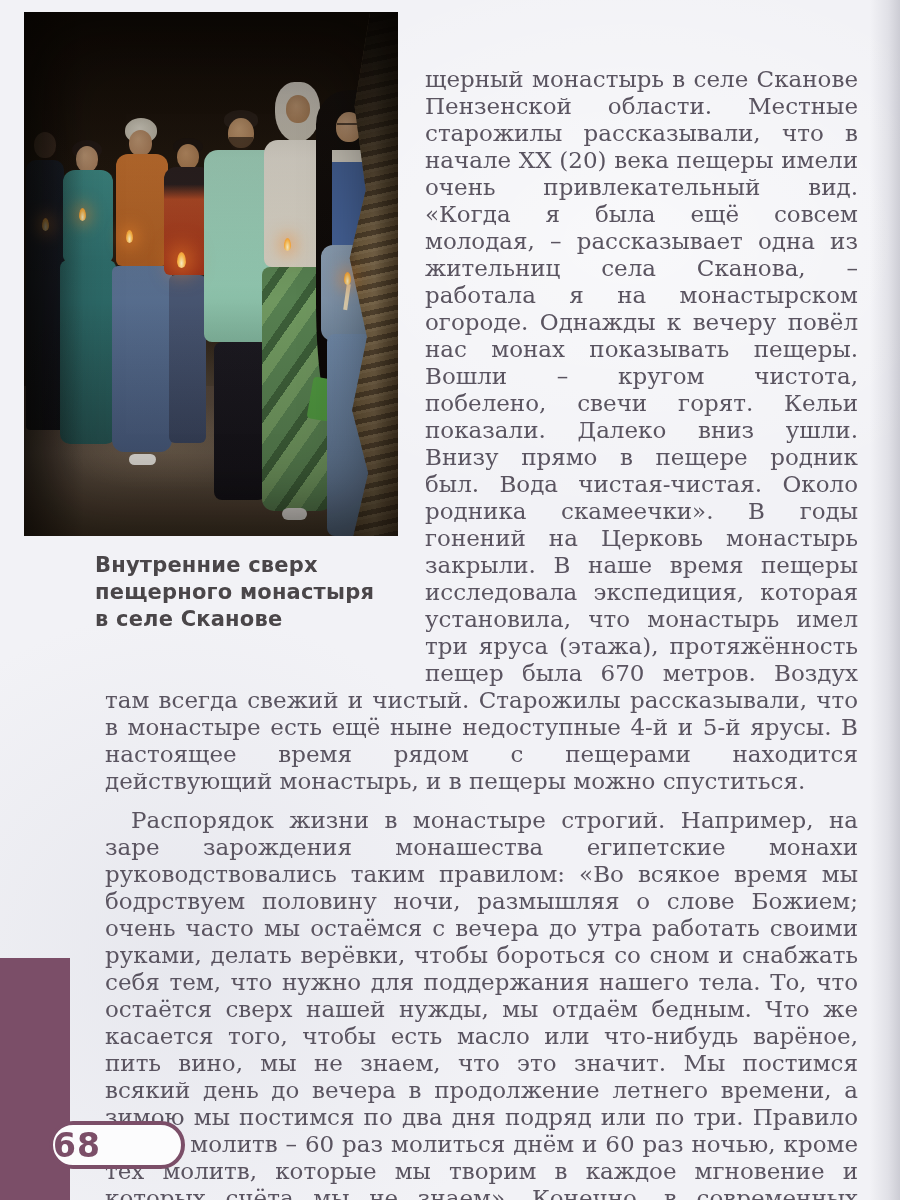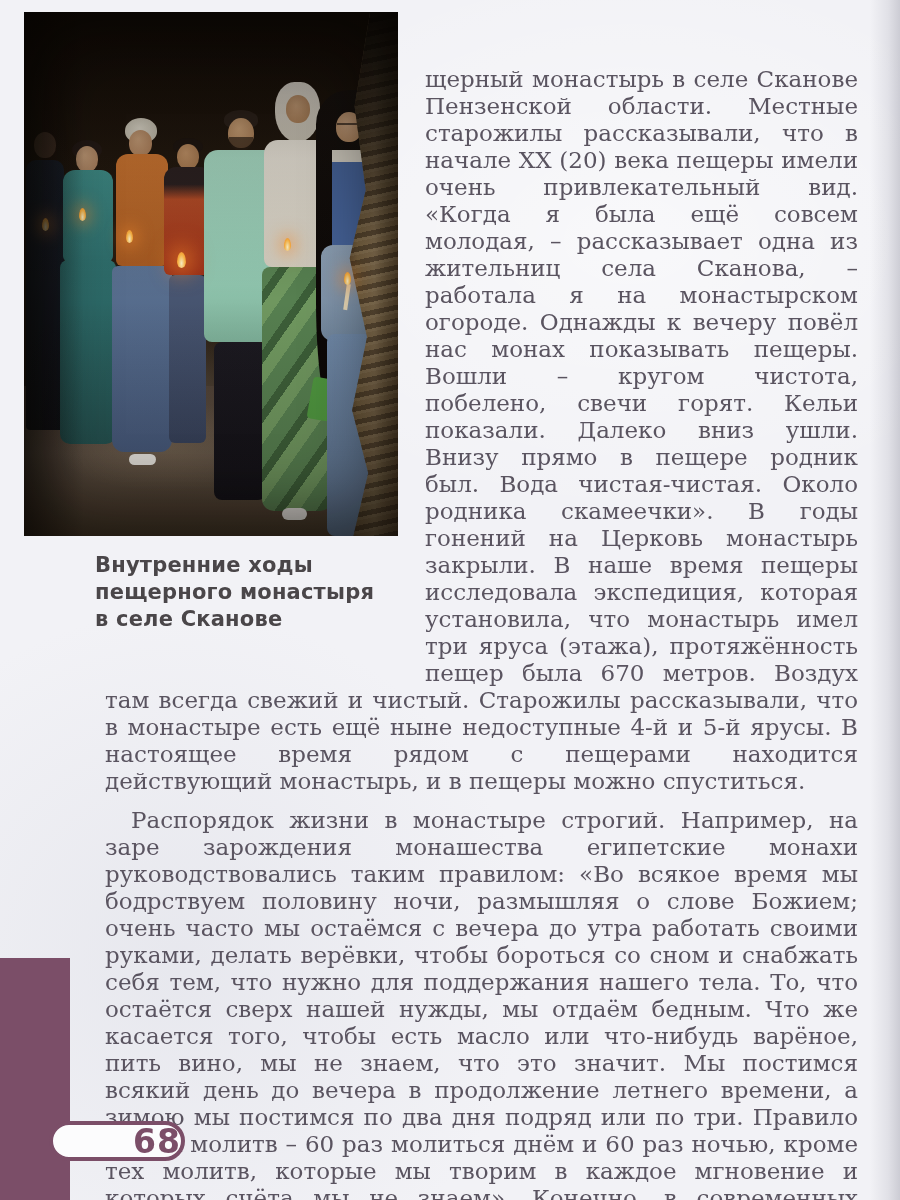--- a/index.html
+++ b/index.html
@@ -127,23 +127,23 @@
   p.body{
     margin:12px;color:var(--text);font-size:23px;line-height:27px;
     text-align:justify;hyphens:auto;-webkit-hyphens:auto;
   }
   p.lead{padding-top:54px;}
   p.indented{text-indent:26px;}
 
   
   .side-bar{position:absolute;left:0;top:958px;width:70px;height:242px;background:var(--accent);z-index:2;}
   .page-badge{
-    position:absolute;left:49px;top:1121px;width:136px;height:40px;z-index:3;
+    position:absolute;left:49px;top:1121px;width:136px;height:48px;z-index:3;
     background:#fcfcfd;border:4px solid var(--accent);border-radius:26px;
-    box-sizing:border-box;display:flex;align-items:center;justify-content:flex-end;
+    box-sizing:border-box;display:flex;align-items:center;justify-content:flex-start;
     font-family:"DejaVu Sans","Liberation Sans",sans-serif;font-weight:bold;
     font-size:33px;color:var(--accent);letter-spacing:1px;
   }
 </style>
 </head>
 <body>
 
 <div class="page">
   <div class="content">
 
@@ -203,21 +203,21 @@
         <div class="flame f0"></div>
         <div class="flame f1"></div>
         <div class="flame f2"></div>
         <div class="flame f3"></div>
         <div class="flame f4"></div>
         <div class="flame f5"></div>
 
         <div class="ph-wall"></div>
         <div class="ph-dim"></div>
       </div>
-      <figcaption>Внутренние ходы
+      <figcaption>Внутренние сверх
 пещерного монастыря
 в селе Сканове</figcaption>
     </figure>
 
     <p class="body lead" lang="ru">щерный монастырь в селе Сканове Пензенской области. Местные старожилы рассказывали, что в начале XX (20) века пещеры имели очень привлекательный вид. «Когда я была ещё совсем молодая, – рассказывает одна из жительниц села Сканова, – работала я на монастырском огороде. Однажды к вечеру повёл нас монах показывать пещеры. Вошли – кругом чистота, побелено, свечи горят. Кельи показали. Далеко вниз ушли. Внизу прямо в пещере родник был. Вода чистая-чистая. Около родника скамеечки». В годы гонений на Церковь монастырь закрыли. В наше время пещеры исследовала экспедиция, которая установила, что монастырь имел три яруса (этажа), протяжённость пещер была 670 метров. Воздух там всегда свежий и чистый. Старожилы рассказывали, что в монастыре есть ещё ныне недоступные 4-й и 5-й ярусы. В настоящее время рядом с пещерами находится действующий монастырь, и в пещеры можно спуститься.</p>
     <p class="body indented" lang="ru">Распорядок жизни в монастыре строгий. Например, на заре зарождения монашества египетские монахи руководствовались таким правилом: «Во всякое время мы бодрствуем половину ночи, размышляя о слове Божием; очень часто мы остаёмся с вечера до утра работать своими руками, делать верёвки, чтобы бороться со сном и снабжать себя тем, что нужно для поддержания нашего тела. То, что остаётся сверх нашей нужды, мы отдаём бедным. Что же касается того, чтобы есть масло или что-нибудь варёное, пить вино, мы не знаем, что это значит. Мы постимся всякий день до вечера в продолжение летнего времени, а зимою мы постимся по два дня подряд или по три. Правило общих молитв – 60 раз молиться днём и 60 раз ночью, кроме тех молитв, которые мы творим в каждое мгновение и которых счёта мы не знаем». Конечно, в современных монастырях не столь строгий устав.</p>
 
   </div>
 
   <div class="side-bar"></div>

